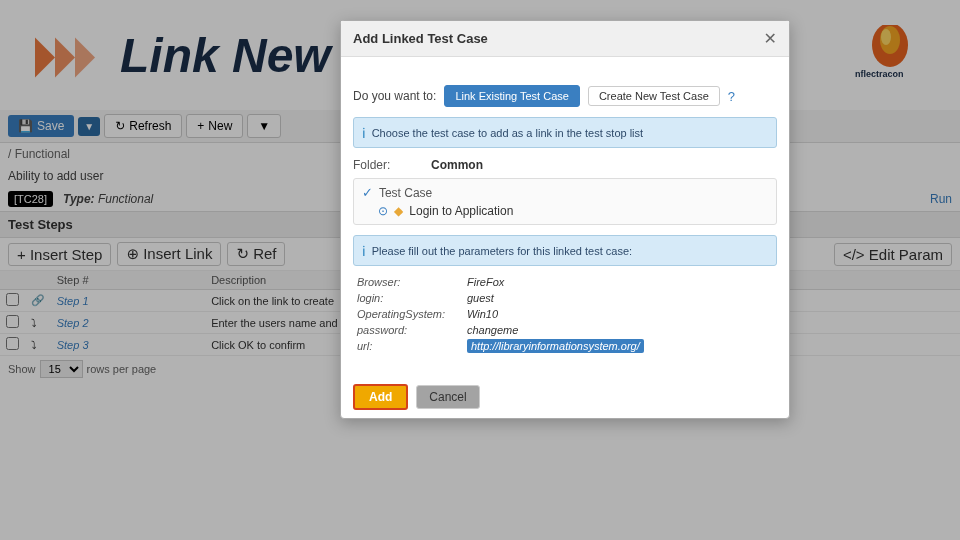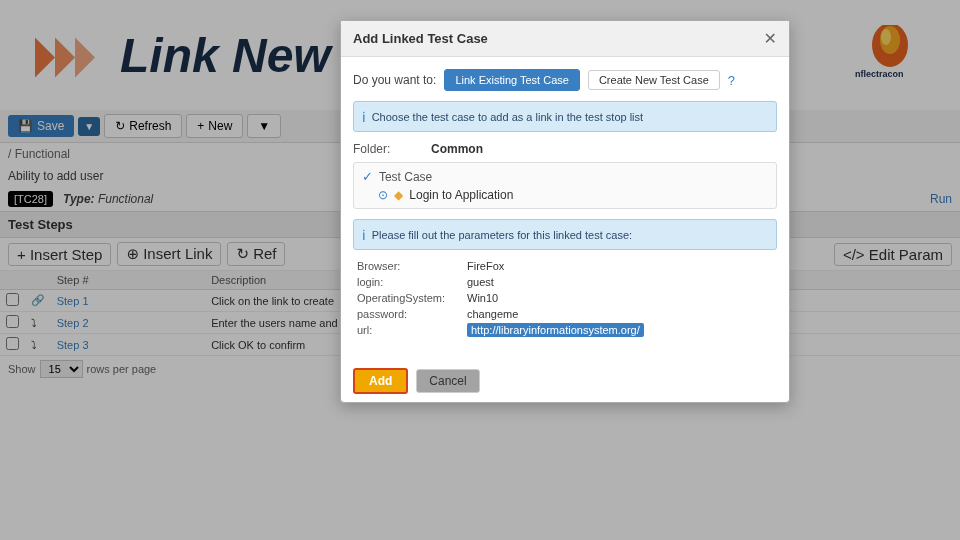--- a/index.html
+++ b/index.html
@@ -181,20 +181,21 @@
 
     .steps-table td {
       padding: 3px 6px;
       border-bottom: 1px solid #eee;
       color: #333;
     }
 
     .steps-table td a {
       color: #3a7fc1;
       text-decoration: none;
+      font-style: italic;
     }
 
     .show-rows {
       padding: 4px 8px;
       font-size: 11px;
       color: #666;
       display: flex;
       align-items: center;
       gap: 4px;
     }
@@ -244,20 +245,21 @@
     .modal-close {
       cursor: pointer;
       color: #666;
       font-size: 16px;
       background: none;
       border: none;
     }
 
     .modal-body {
       padding: 12px;
+      margin-top: 16px;
     }
 
     .modal-tab-row {
       display: flex;
       align-items: center;
       gap: 8px;
       margin-bottom: 10px;
     }
 
     .modal-tab-label {
@@ -377,20 +379,21 @@
       width: 100%;
       font-size: 11px;
       border-collapse: collapse;
       margin-bottom: 10px;
     }
 
     .params-table td {
       padding: 2px 4px;
       vertical-align: top;
       color: #333;
+      font-style: italic;
     }
 
     .params-table td:first-child {
       color: #555;
       width: 110px;
     }
 
     .url-highlight {
       background: #3a7fc1;
       color: white;

